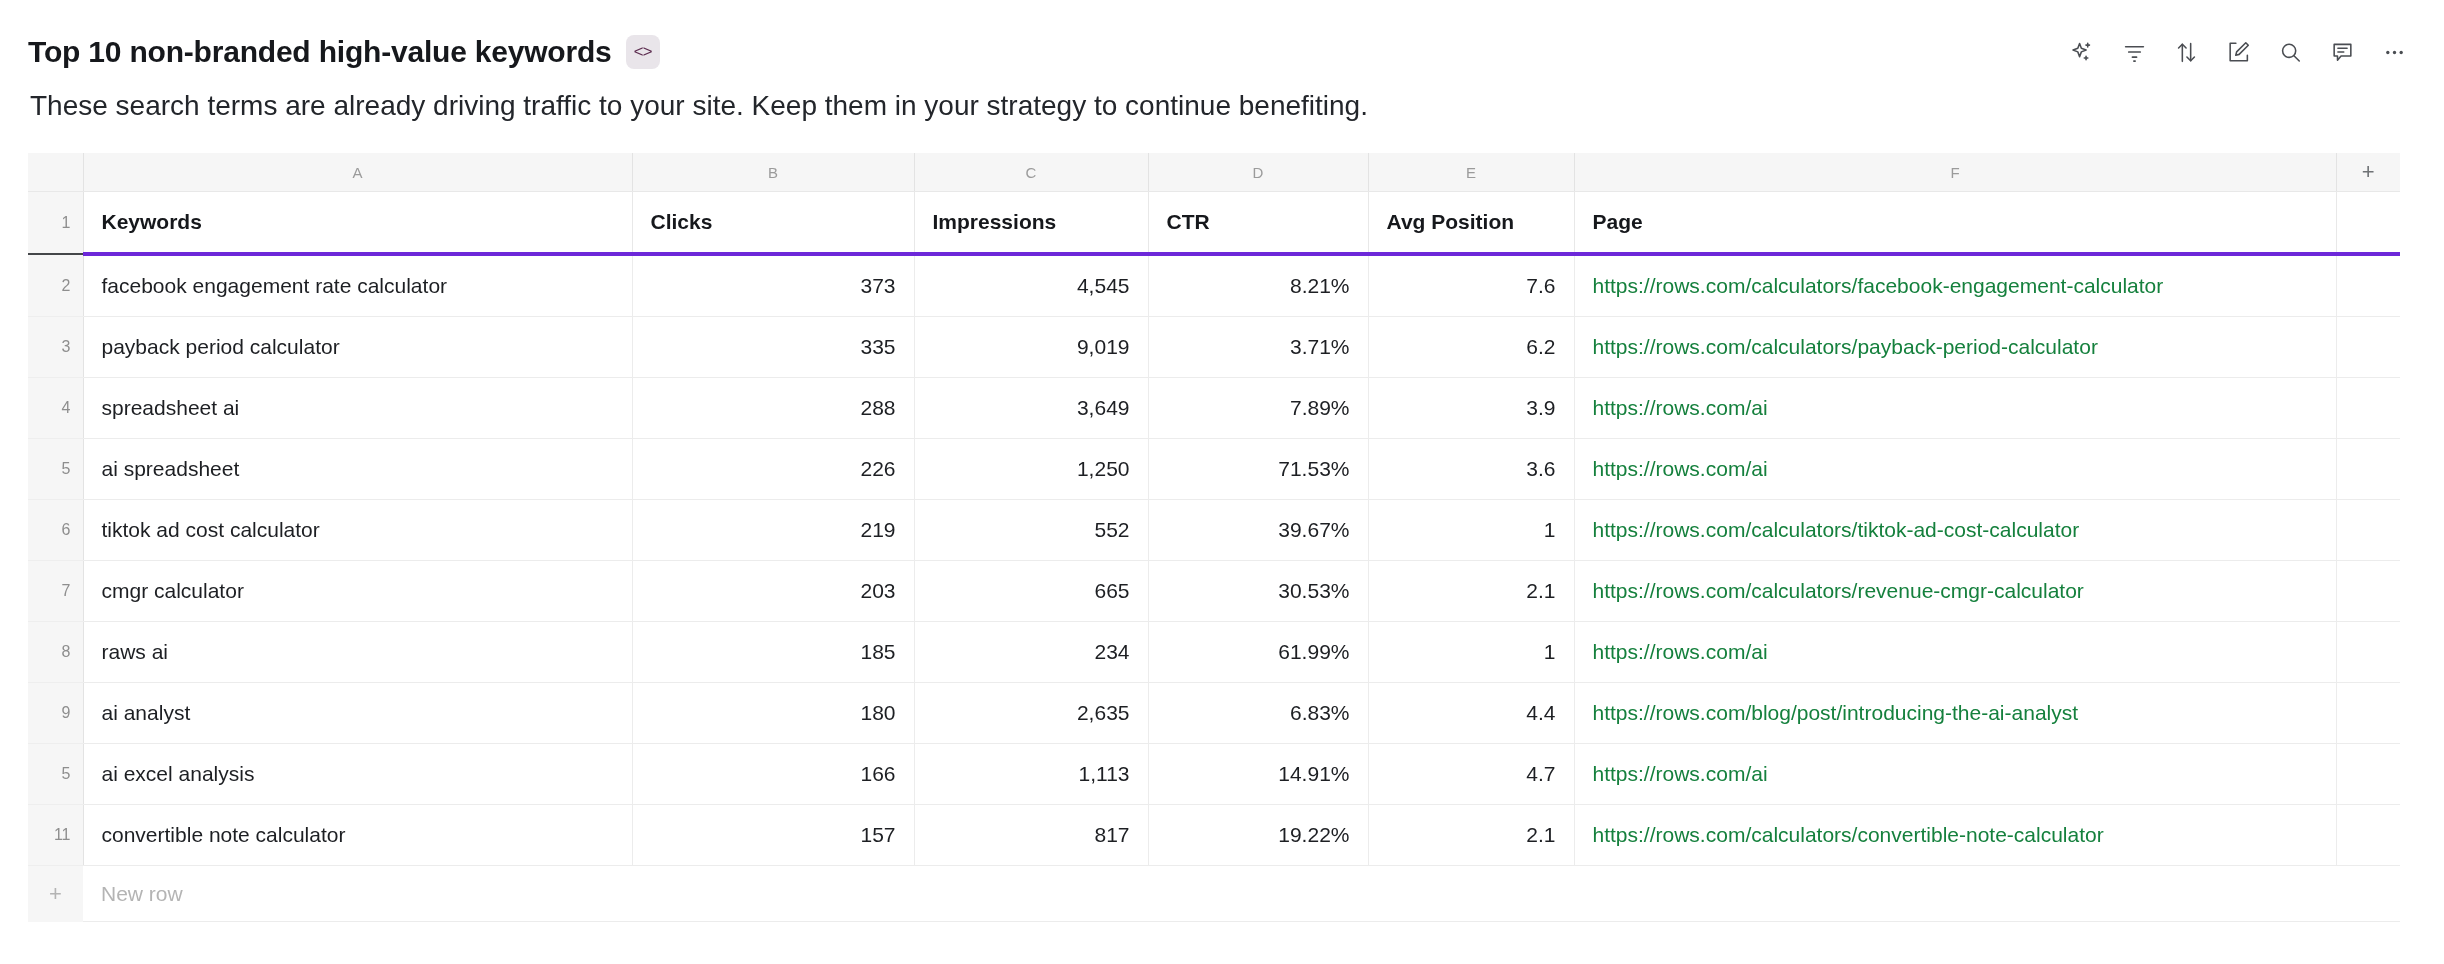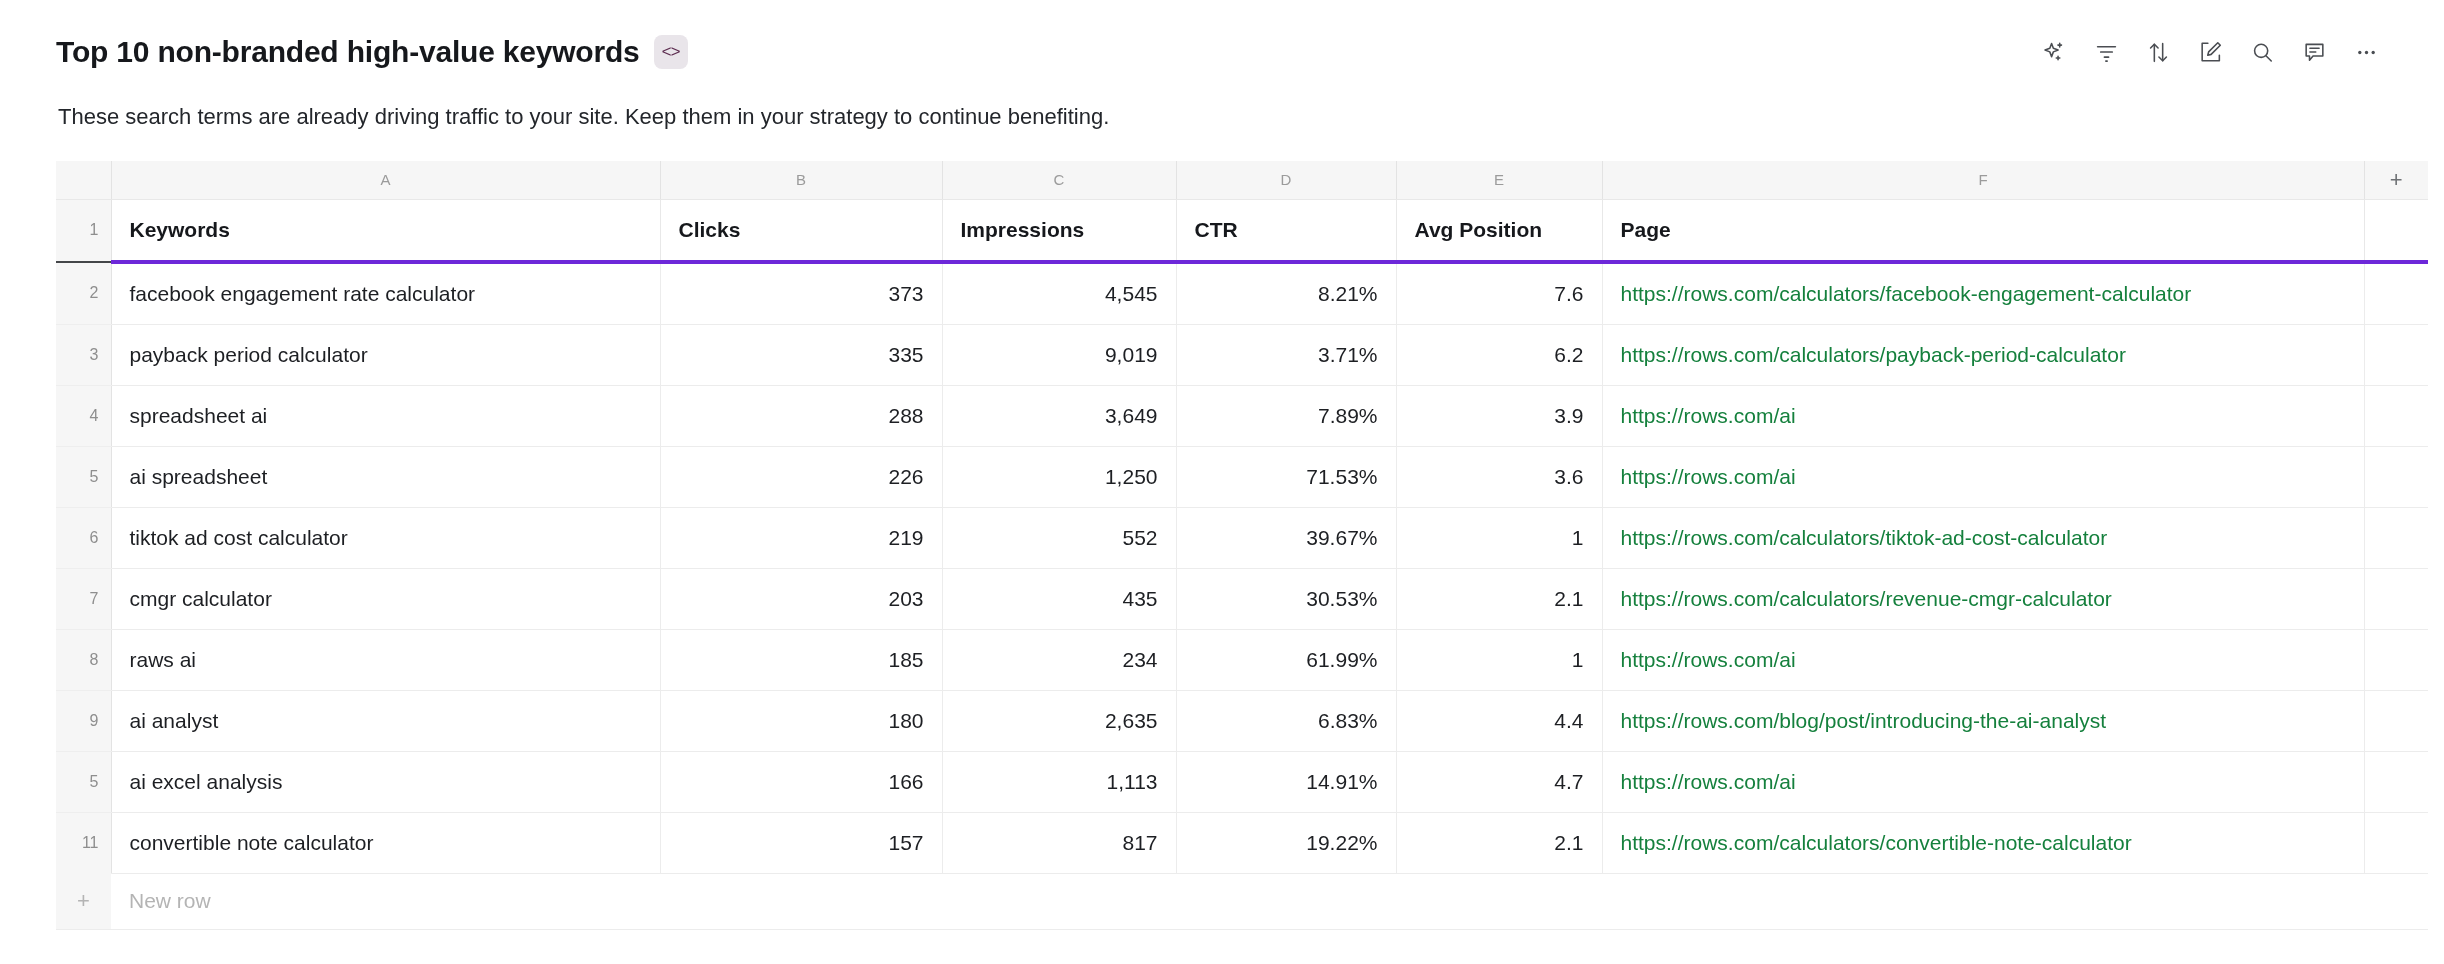--- a/index.html
+++ b/index.html
@@ -14,21 +14,21 @@
     color: #1b1b1b;
     -webkit-font-smoothing: antialiased;
     overflow: hidden;
   }
 
   .page {
     position: relative;
     width: 2444px;
     height: 783px;
     box-sizing: border-box;
-    padding: 0 56px;
+    padding: 0 28px;
   }
 
   
   .header-row {
     display: flex;
     align-items: center;
     justify-content: space-between;
     height: 86px;
     padding-top: 18px;
     box-sizing: border-box;
@@ -75,24 +75,24 @@
     border-radius: 7px;
     color: #4a4d52;
     background: transparent;
     border: none;
     padding: 0;
     cursor: pointer;
   }
   .tool-btn svg { display: block; }
 
   .subtitle {
-    font-size: 22px;
+    font-size: 28px;
     color: #23262b;
     line-height: 1.3;
-    margin-top: 17px;
+    margin-top: 2px;
     margin-bottom: 0;
     padding-left: 2px;
   }
 
   
   .sheet {
     margin-top: 29px;
     width: 2372px;
     position: relative;
     font-size: 0;
@@ -379,21 +379,21 @@
             <td class="num">552</td>
             <td class="num">39.67%</td>
             <td class="num">1</td>
             <td><span class="cell-link">https://rows.com/calculators/tiktok-ad-cost-calculator</span></td>
             <td class="pad-cell"></td>
           </tr>
           <tr class="row-data">
             <td class="gutter">7</td>
             <td>cmgr calculator</td>
             <td class="num">203</td>
-            <td class="num">435</td>
+            <td class="num">665</td>
             <td class="num">30.53%</td>
             <td class="num">2.1</td>
             <td><span class="cell-link">https://rows.com/calculators/revenue-cmgr-calculator</span></td>
             <td class="pad-cell"></td>
           </tr>
           <tr class="row-data">
             <td class="gutter">8</td>
             <td>raws ai</td>
             <td class="num">185</td>
             <td class="num">234</td>

